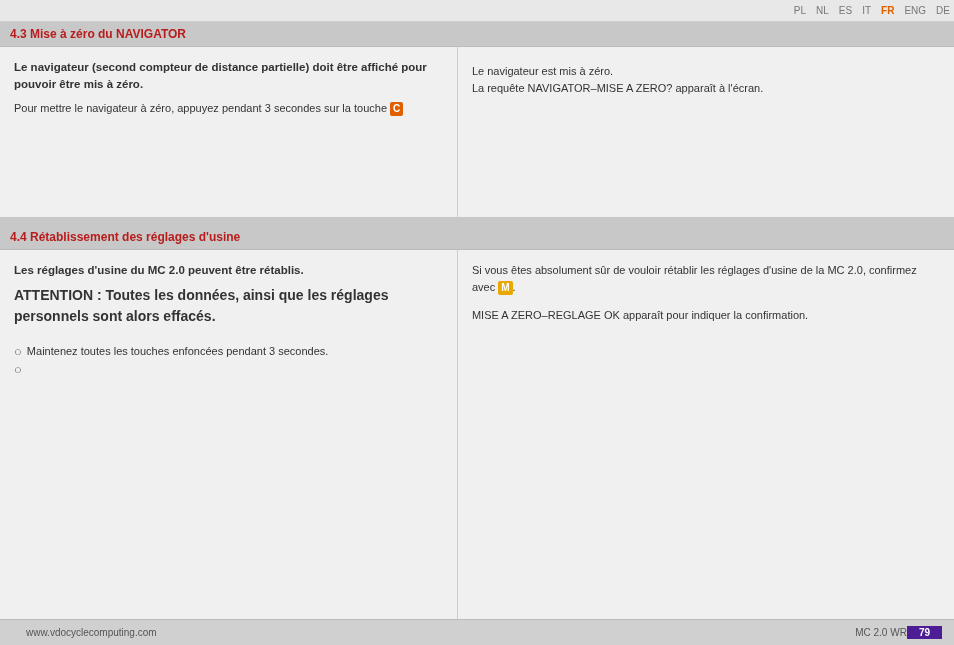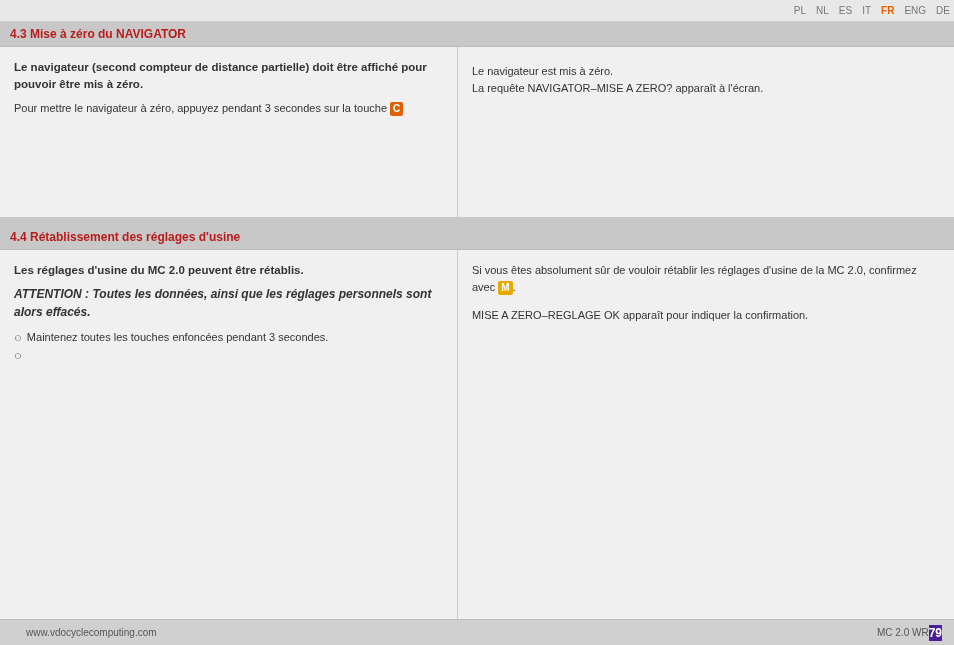--- a/index.html
+++ b/index.html
@@ -82,25 +82,24 @@
       margin-bottom: 6px;
     }
 
     .normal-text {
       font-size: 11px;
       line-height: 1.5;
       color: #333;
     }
 
     .italic-bold {
-      font-style: italic;
-      font-weight: bold;
-      font-size: 12px;
+      font-weight: bold;
+      font-size: 14px;
       line-height: 1.5;
-      margin-bottom: 8px;
+      margin-bottom: 16px;
     }
 
     .bullet-list {
       margin-top: 8px;
     }
 
     .bullet-item {
       font-size: 11px;
       line-height: 1.6;
       display: flex;
@@ -160,22 +159,22 @@
     }
 
     .footer-model {
       font-size: 10px;
       color: #555;
     }
 
     .footer-page {
       background: #4c1d95;
       color: white;
-      font-size: 12px;
-      padding: 1px 0;
+      font-size: 10px;
+      padding: 1px 12px;
       font-weight: bold;
     }
 
     .section-divider-line {
       height: 8px;
       background: #c8c8c8;
     }
   </style>
 </head>
 <body>

